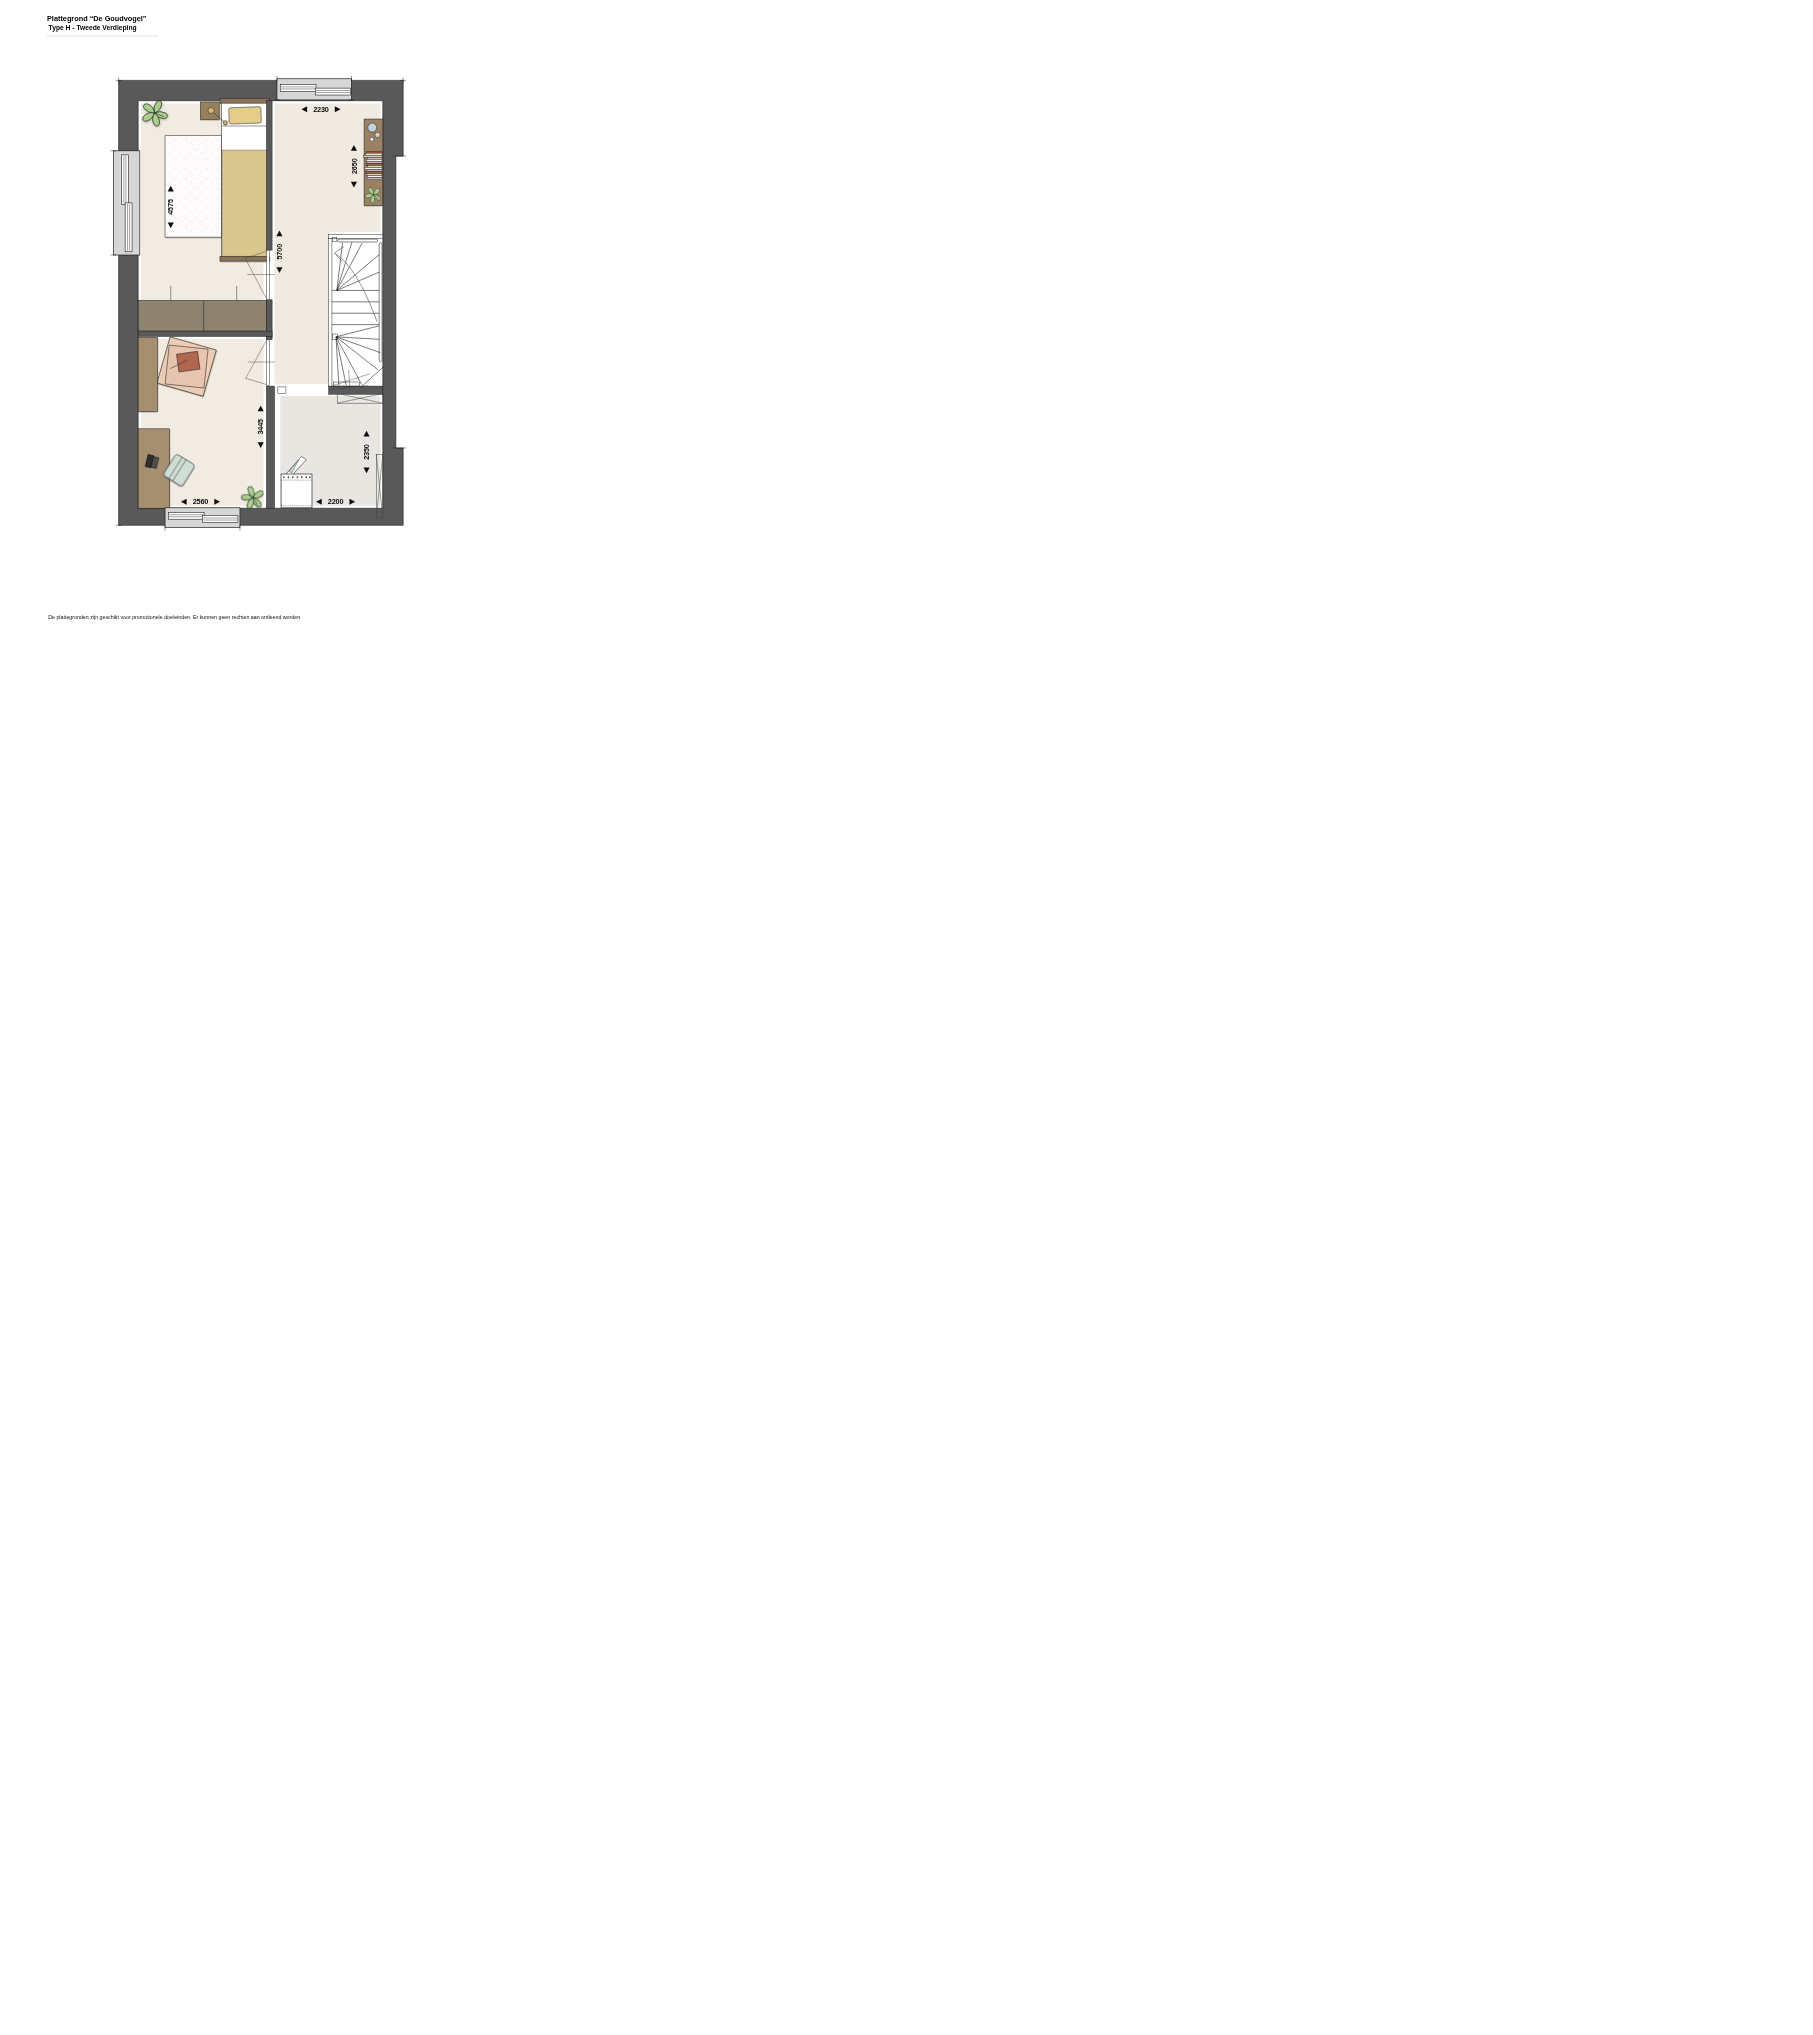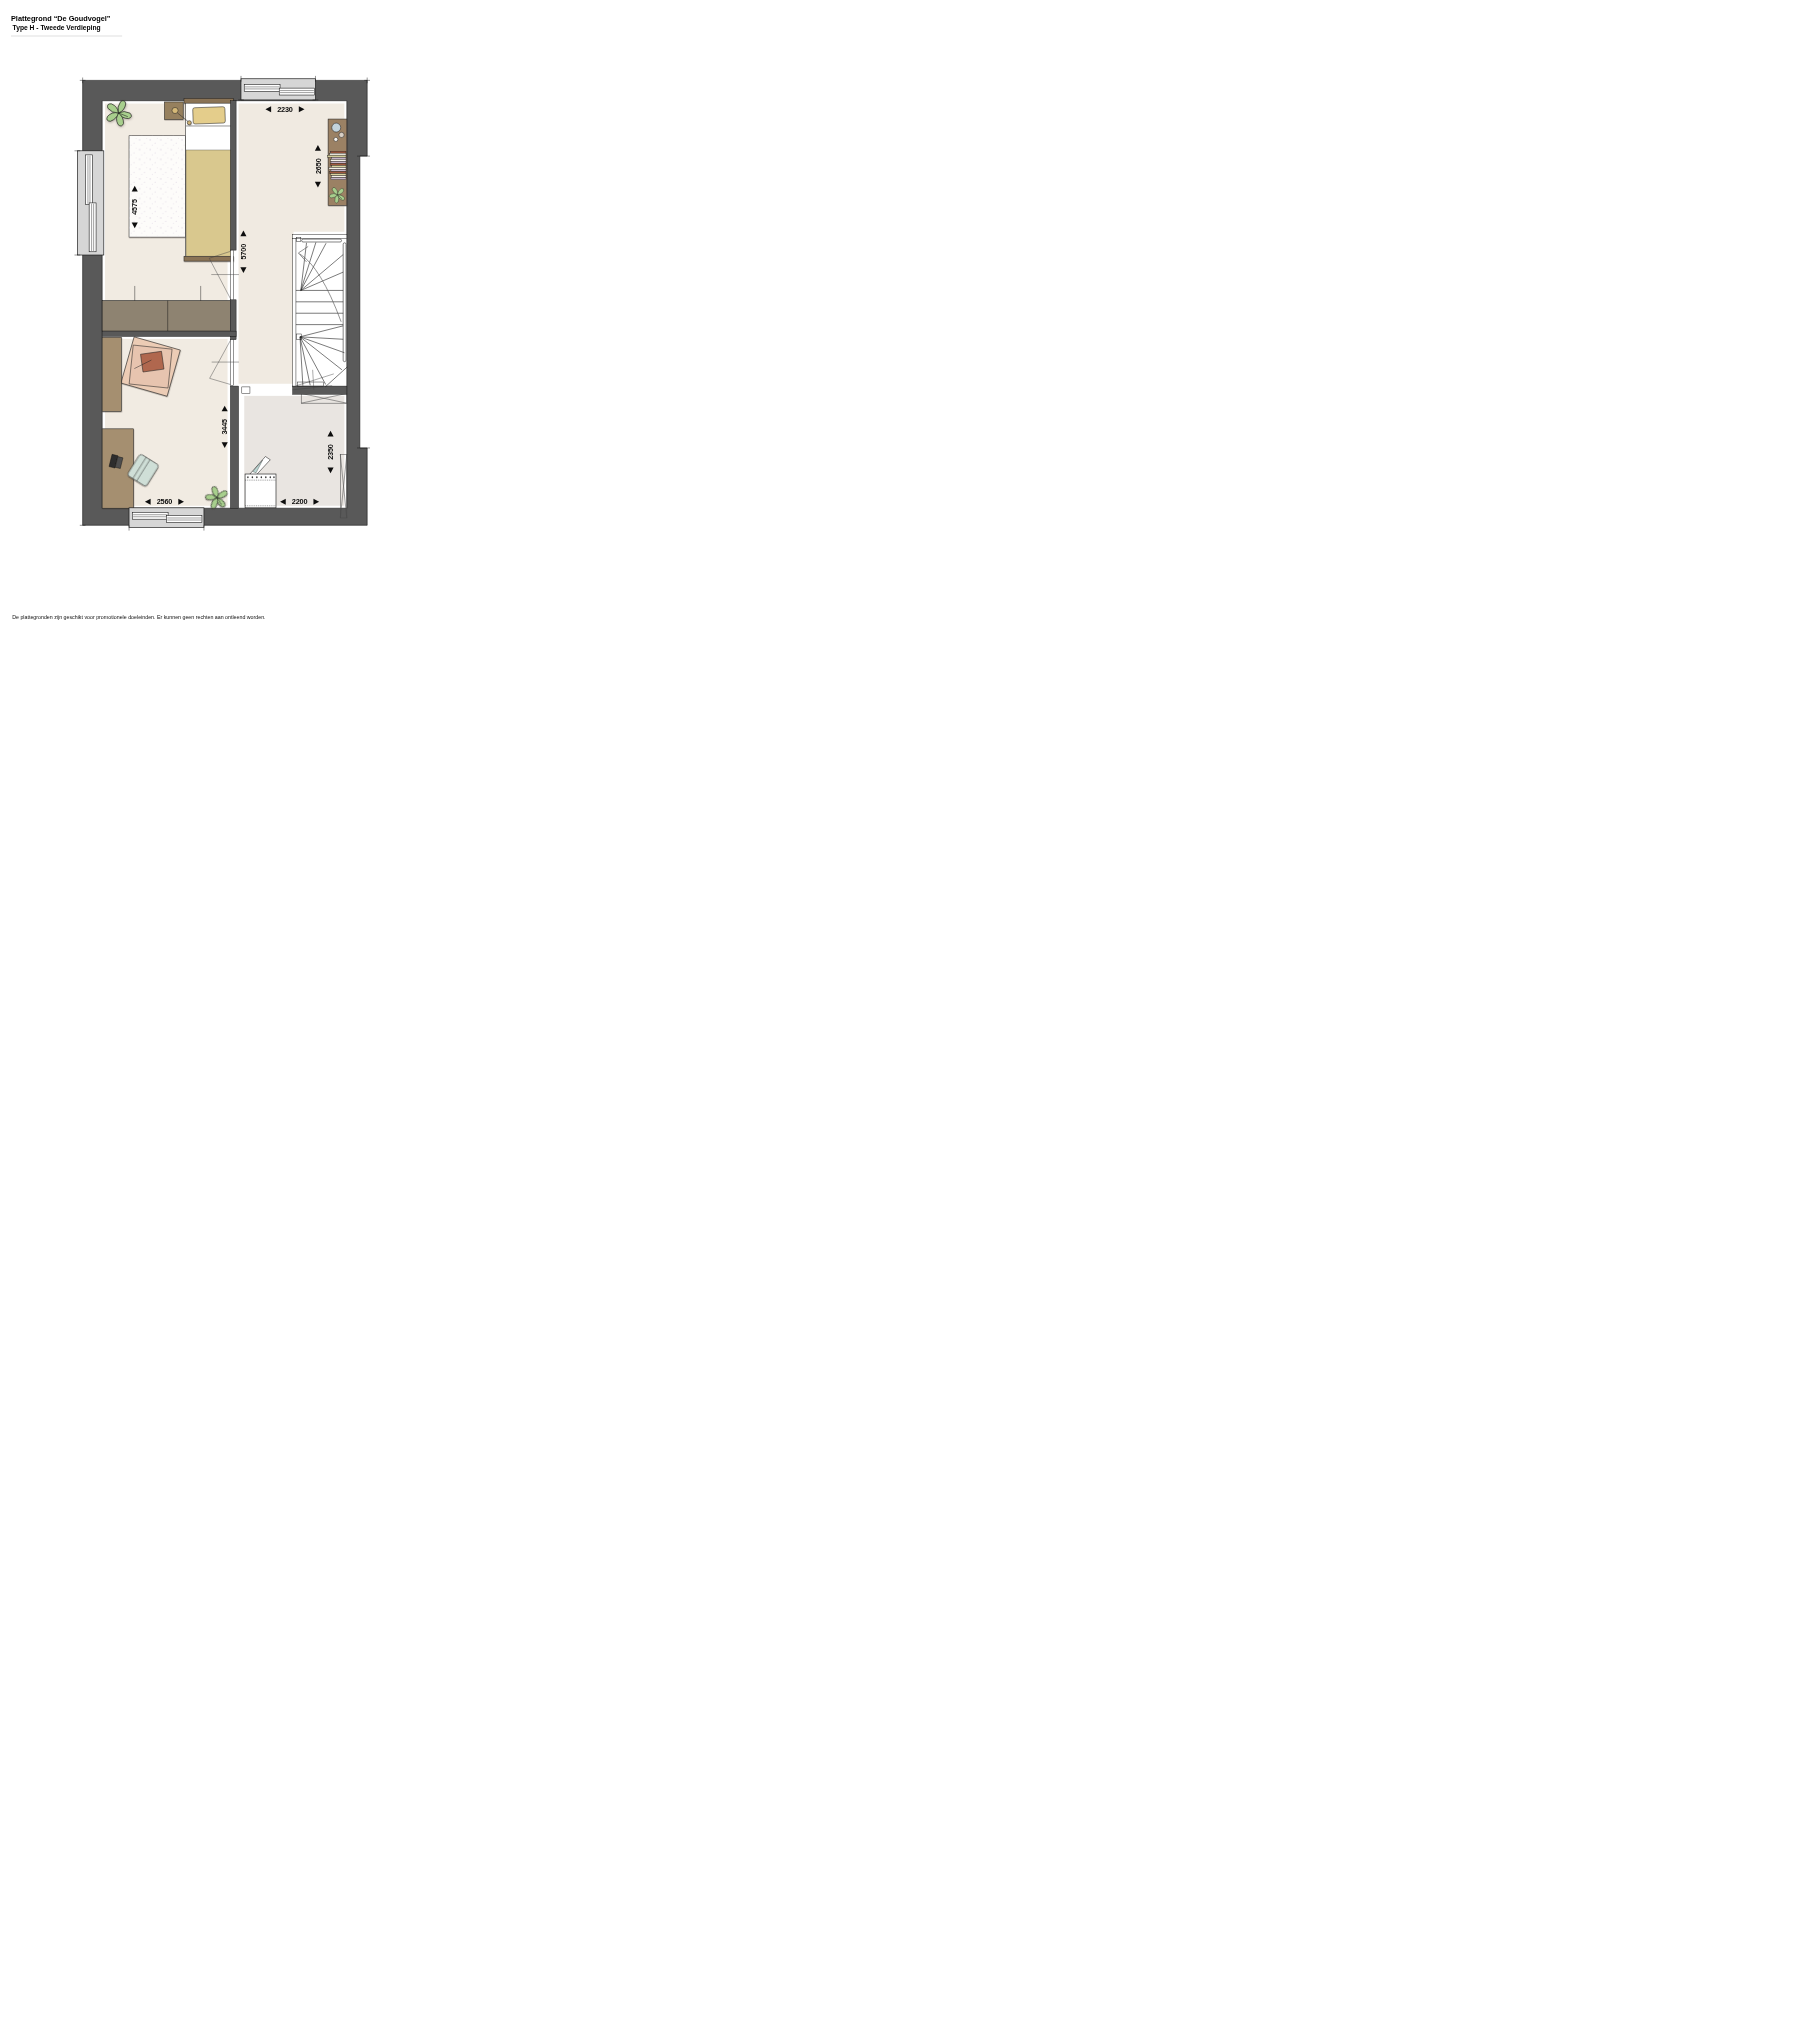--- a/index.html
+++ b/index.html
@@ -1,16 +1,16 @@
 <!DOCTYPE html>
 <html style="--c-wall: #595959; --c-recess: #d6d6d6; --c-floor: #f1ebe2; --c-hall: #f0eae1; --c-laundry: #e9e5e1; --c-wood: #a58f70; --c-wood-dark: #96805e; --c-wardrobe: #8e8371; --c-shelf: #9b8164; --c-blanket: #d9c88e; --c-pillow: #e4cd8b; --c-headboard: #8a7355; --c-plant: #a8cf8d; --c-chair: #cfdfd7; --c-rug-pink: #ecccb5; --c-terracotta: #b0674e;font-size:6.5px"><head>
 <meta charset="utf-8">
 <style>
   html,body{margin:0;padding:0;background:#ffffff;}
-  .page{position:relative;width:449px;height:635px;background:#fff;font-family:"Liberation Sans",sans-serif;}
+  .page{position:relative;width:449px;height:635px;background:#fff;font-family:"Liberation Sans",sans-serif;padding-left:36px;}
   svg{display:block;}
   .title1{font:700 18px "Liberation Sans",sans-serif;fill:#000;}
   .title2{font:700 16.5px "Liberation Sans",sans-serif;fill:#000;}
   .footer{font:400 13px "Liberation Sans",sans-serif;fill:#111;}
   .wall{fill:var(--c-wall);stroke:#141414;stroke-width:1.4;}
   .iwall{fill:var(--c-wall);stroke:#141414;stroke-width:1.1;}
   .wallthin{fill:#ffffff;stroke:#141414;stroke-width:1.1;}
   .recess{fill:var(--c-recess);stroke:#141414;stroke-width:1.6;}
   .pane{fill:#fff;stroke:#141414;stroke-width:1.4;}
   .paneline{stroke:#141414;stroke-width:1;}

